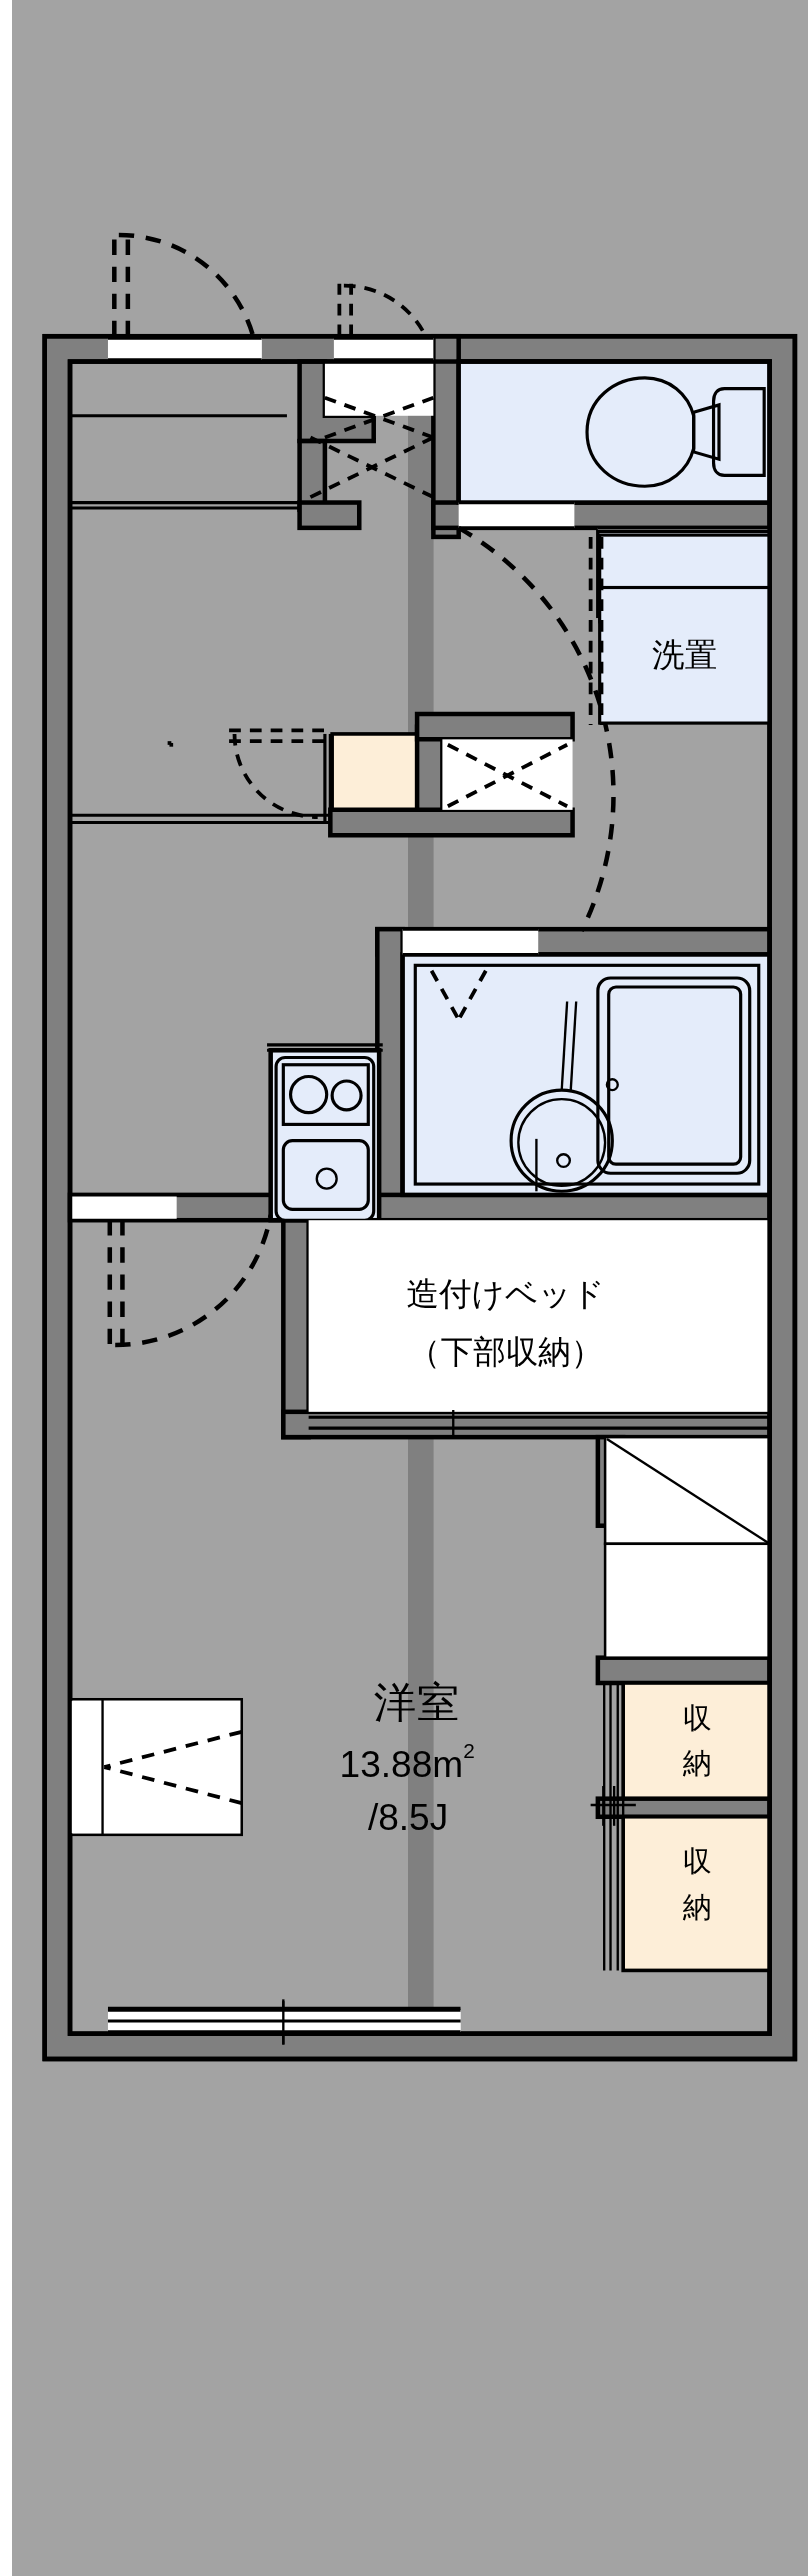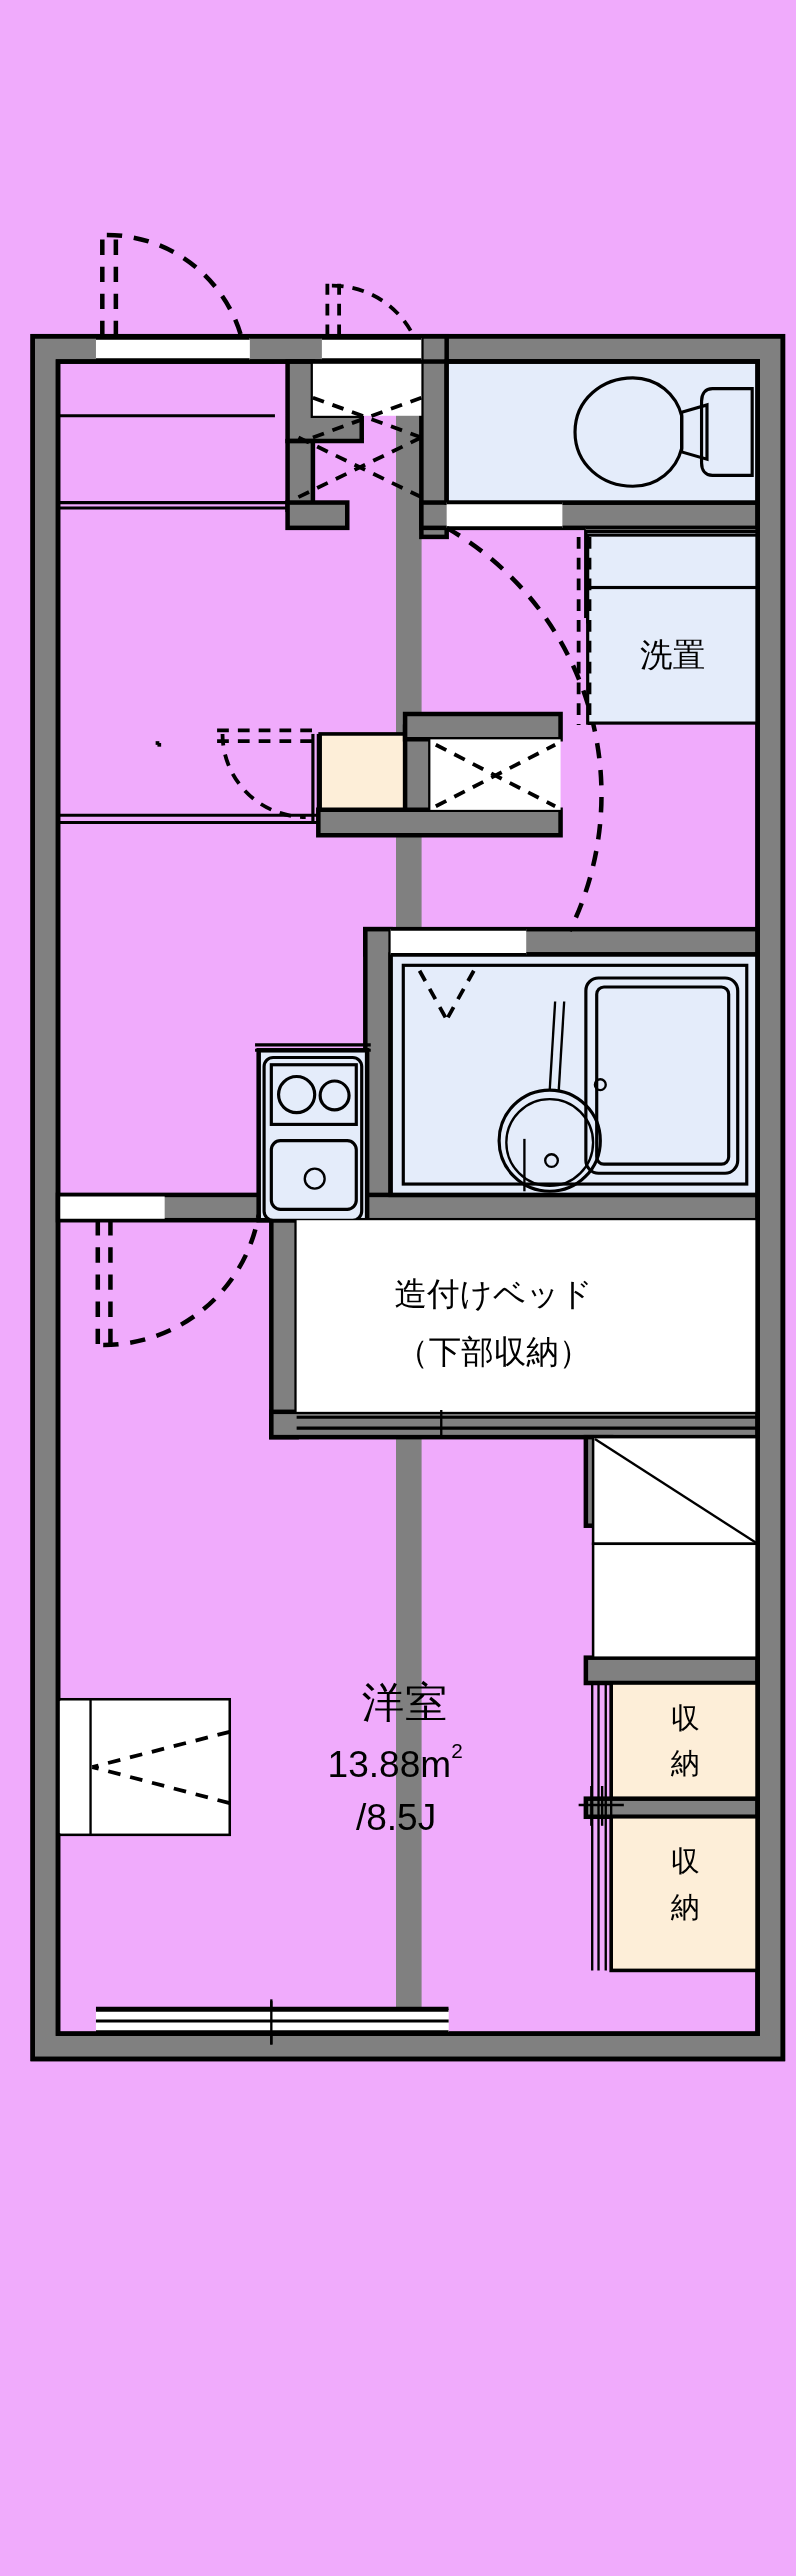--- a/index.html
+++ b/index.html
@@ -11,21 +11,22 @@
   body {
     width: 812px;
     height: 2576px;
     font-family: "Liberation Sans", "DejaVu Sans", sans-serif;
     overflow: hidden;
   }
   #floorplan-root {
     position: relative;
     width: 796px;
     height: 2576px;
-    background: #f0abfc;
+    background: #a3a3a3;
+    margin-left: 12px;
   }
   #plan-svg {
     display: block;
     width: 812px;
     height: 2576px;
   }
   .wall-fill   { fill: #808080; }
   .wall-stroke { fill: none; stroke: #000000; stroke-width: 5; }
   .thin        { fill: none; stroke: #000000; stroke-width: 3.5; }
   .thinner     { fill: none; stroke: #000000; stroke-width: 2.6; }

